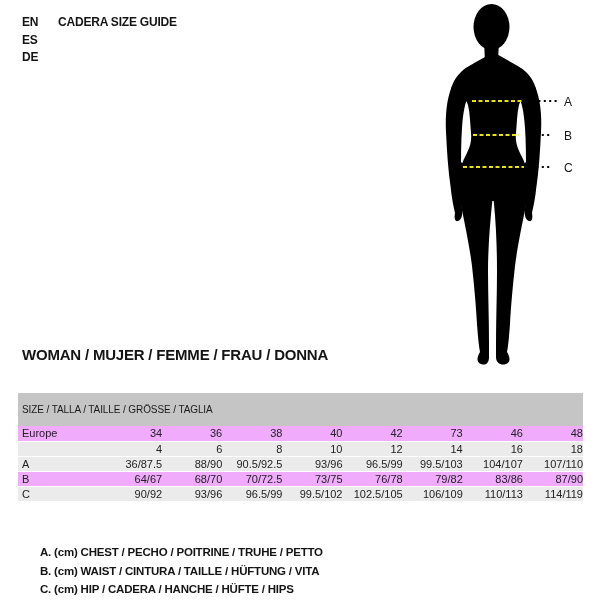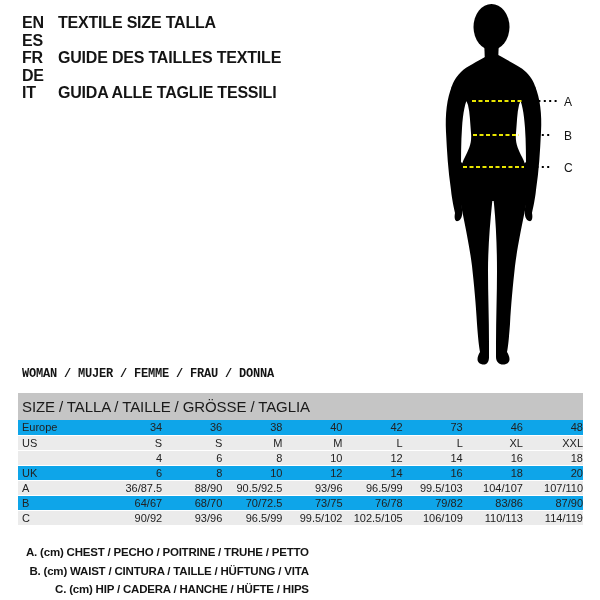--- a/index.html
+++ b/index.html
@@ -1,69 +1,61 @@
 <!DOCTYPE html>
 <html style="--yellow: #e9e500; --silhouette: #000000; --header-bg: #c5c5c5; --shaded-bg: #ebebeb;"><head>
 <meta charset="utf-8">
 <style>
   html,body{margin:0;padding:0;background:#ffffff;}
   body{width:600px;height:600px;font-family:"Liberation Sans",sans-serif;}
   .canvas{position:relative;width:600px;height:600px;background:#fff;overflow:hidden;color:#141414;}
 
   
   .lang-list{position:absolute;left:22px;top:14px;}
-  .lang-row{display:flex;font-weight:bold;font-size:16px;line-height:17.5px;letter-spacing:-0.2px;color:#141414;white-space:nowrap;}
+  .lang-row{display:flex;font-weight:bold;font-size:12px;line-height:17.5px;letter-spacing:-0.2px;color:#141414;white-space:nowrap;}
   .lang-code{width:36px;flex:0 0 36px;}
 
   
   .figure-wrap{position:absolute;left:440px;top:0;width:160px;height:375px;}
   .figure-wrap svg{display:block;}
   .yline{stroke:var(--yellow,#e9e500);stroke-width:2;stroke-dasharray:4 2.5;fill:none;}
   .bline{stroke:#000;stroke-width:1.8;stroke-dasharray:2 3.4;fill:none;}
   .marker-letter{font-family:"Liberation Sans",sans-serif;font-size:12px;fill:#141414;}
 
   
-  .section-title{position:absolute;left:22px;top:367px;font-size:12px;font-weight:bold;letter-spacing:-0.2px;color:#141414;white-space:nowrap;font-family:Liberation Mono, monospace;}
+  .section-title{position:absolute;left:22px;top:346px;font-size:15px;font-weight:bold;letter-spacing:-0.2px;color:#141414;white-space:nowrap;}
 
   
   table.size-table{position:absolute;left:18px;top:393px;width:565px;border-collapse:collapse;table-layout:fixed;}
-  .size-table thead th{background:var(--header-bg,#c5c5c5);height:27px;font-size:15px;font-weight:normal;text-align:left;padding:0 0 0 4px;color:#1a1a1a;letter-spacing:-0.1px;margin-left:16px;}
-  .size-table tbody tr{height:15px;border-bottom:1px solid #fff;background:#0ea5e9;}
+  .size-table thead th{background:var(--header-bg,#c5c5c5);height:33px;font-size:10px;font-weight:normal;text-align:left;padding:0 0 0 4px;color:#1a1a1a;letter-spacing:-0.1px;margin-left:16px;}
+  .size-table tbody tr{height:15px;border-bottom:1px solid #fff;background:#f0abfc;}
   .size-table tbody tr.shaded{background:var(--shaded-bg,#ebebeb);}
   .size-table tbody th,.size-table tbody td{font-size:11px;font-weight:normal;padding:0;color:#222;line-height:14px;white-space:nowrap;}
   .size-table tbody th{text-align:left;padding-left:4px;}
   .size-table tbody td{text-align:right;}
 
   
-  .legend{position:absolute;left:26px;top:543px;text-align:right;}
+  .legend{position:absolute;left:40px;top:543px;}
   .legend-line{font-size:11.5px;font-weight:bold;line-height:18.5px;letter-spacing:-0.2px;color:#141414;white-space:nowrap;}
 </style>
 </head>
 <body>
 
 <div class="canvas">
 
   <div class="lang-list" id="langList">
       <div class="lang-row">
         <span class="lang-code">EN</span>
-        <span class="lang-label">TEXTILE SIZE TALLA</span>
+        <span class="lang-label">CADERA SIZE GUIDE</span>
       </div>
       <div class="lang-row">
         <span class="lang-code">ES</span>
       </div>
       <div class="lang-row">
-        <span class="lang-code">FR</span>
-        <span class="lang-label">GUIDE DES TAILLES TEXTILE</span>
-      </div>
-      <div class="lang-row">
         <span class="lang-code">DE</span>
-      </div>
-      <div class="lang-row">
-        <span class="lang-code">IT</span>
-        <span class="lang-label">GUIDA ALLE TAGLIE TESSILI</span>
       </div>
     </div>
 
   <div class="figure-wrap">
     <svg viewBox="0 0 160 375" width="160" height="375">
       <g fill="var(--silhouette,#000)">
         <ellipse cx="51.5" cy="27" rx="18" ry="23"></ellipse>
         <path d="M44,38 L59,38 L58,64 L45,64 Z"></path>
         <path d="M45,57 C37,62 27,66 21,72 C15,78 12,84 11,90 L12,93 C20,95 26,98 28,105 C30,113 30,122 31,133 C32,143 29,149 25,157 C21,164 20,172 20,179 C20,190 25,197 31,201 L76,201 C82,197 87,190 87,179 C87,172 86,164 82,157 C78,149 75,143 76,133 C77,122 77,113 79,105 C81,98 87,95 95,93 L96,90 C95,84 92,78 86,72 C80,66 70,62 62,57 C56,53 50,53 45,57 Z"></path>
         <path d="M21,162 C18,180 19,198 23,215 C27,235 30,250 32,266 C34,284 36,305 37,324 C38,338 39,347 40,352 C37,357 36,362 41,364 C46,366 49,363 49,357 L49,344 C49,318 48,294 48,271 C48,248 50,224 52,204 C53,197 53,191 52,187 C42,179 29,170 21,162 Z"></path>
@@ -103,51 +95,29 @@
           <td>34</td>
           <td>36</td>
           <td>38</td>
           <td>40</td>
           <td>42</td>
           <td>73</td>
           <td>46</td>
           <td>48</td>
         </tr>
         <tr class="shaded">
-          <th>US</th>
-          <td>S</td>
-          <td>S</td>
-          <td>M</td>
-          <td>M</td>
-          <td>L</td>
-          <td>L</td>
-          <td>XL</td>
-          <td>XXL</td>
-        </tr>
-        <tr class="shaded">
           <th></th>
           <td>4</td>
           <td>6</td>
           <td>8</td>
           <td>10</td>
           <td>12</td>
           <td>14</td>
           <td>16</td>
           <td>18</td>
-        </tr>
-        <tr>
-          <th>UK</th>
-          <td>6</td>
-          <td>8</td>
-          <td>10</td>
-          <td>12</td>
-          <td>14</td>
-          <td>16</td>
-          <td>18</td>
-          <td>20</td>
         </tr>
         <tr class="shaded">
           <th>A</th>
           <td>36/87.5</td>
           <td>88/90</td>
           <td>90.5/92.5</td>
           <td>93/96</td>
           <td>96.5/99</td>
           <td>99.5/103</td>
           <td>104/107</td>

